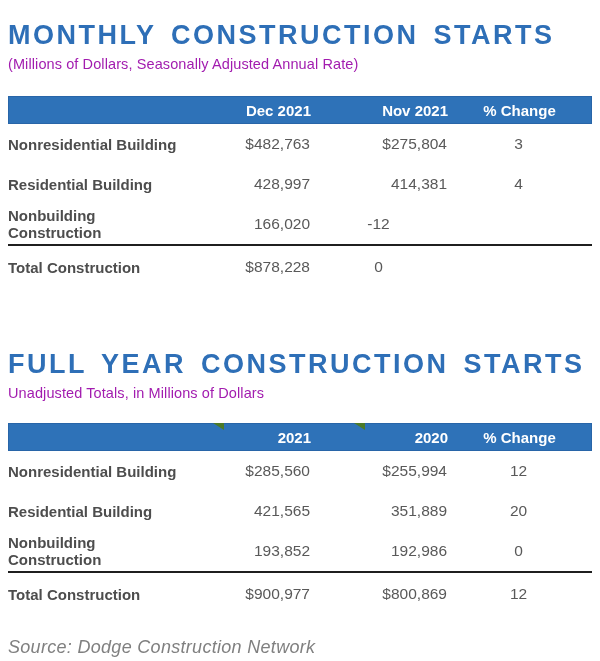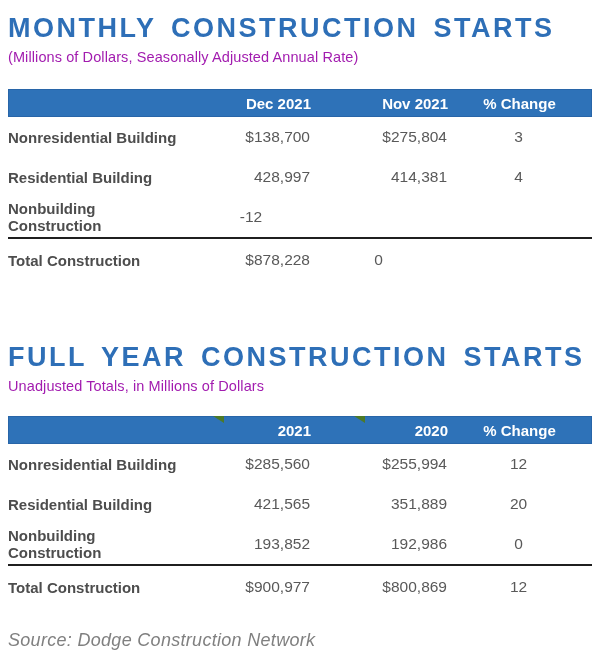--- a/index.html
+++ b/index.html
@@ -3,21 +3,21 @@
 <meta charset="utf-8">
 <style>
   * { box-sizing: border-box; }
   html, body { margin: 0; padding: 0; }
   body {
     width: 600px; height: 661px;
     background: #ffffff;
     font-family: "Liberation Sans", sans-serif;
     overflow: hidden;
   }
-  .page { padding: 13px 8px 0 8px; }
+  .page { padding: 20px 8px 0 8px; }
 
   .title {
     margin: 0;
     color: #2E6FB7;
     font-size: 27px;
     font-weight: bold;
     line-height: 30px;
     letter-spacing: 2.5px;
     word-spacing: 5px;
     white-space: nowrap;
@@ -92,32 +92,33 @@
     <div class="tbl">
       <div class="thead">
         <div class="c label"></div>
         <div class="c num">Dec 2021</div>
         <div class="c num">Nov 2021</div>
         <div class="c pct">% Change</div>
       </div>
 
       <div class="row">
         <div class="c label">Nonresidential Building</div>
-        <div class="c num">$138,700</div>
+        <div class="c num">$482,763</div>
         <div class="c num">$275,804</div>
         <div class="c pct">3</div>
       </div>
       <div class="row">
         <div class="c label">Residential Building</div>
         <div class="c num">428,997</div>
         <div class="c num">414,381</div>
         <div class="c pct">4</div>
       </div>
       <div class="row">
         <div class="c label">Nonbuilding Construction</div>
+        <div class="c num">166,020</div>
         <div class="c pct">-12</div>
       </div>
 
       <div class="sep"></div>
 
       <div class="row total">
         <div class="c label">Total Construction</div>
         <div class="c num">$878,228</div>
         <div class="c pct">0</div>
       </div>

